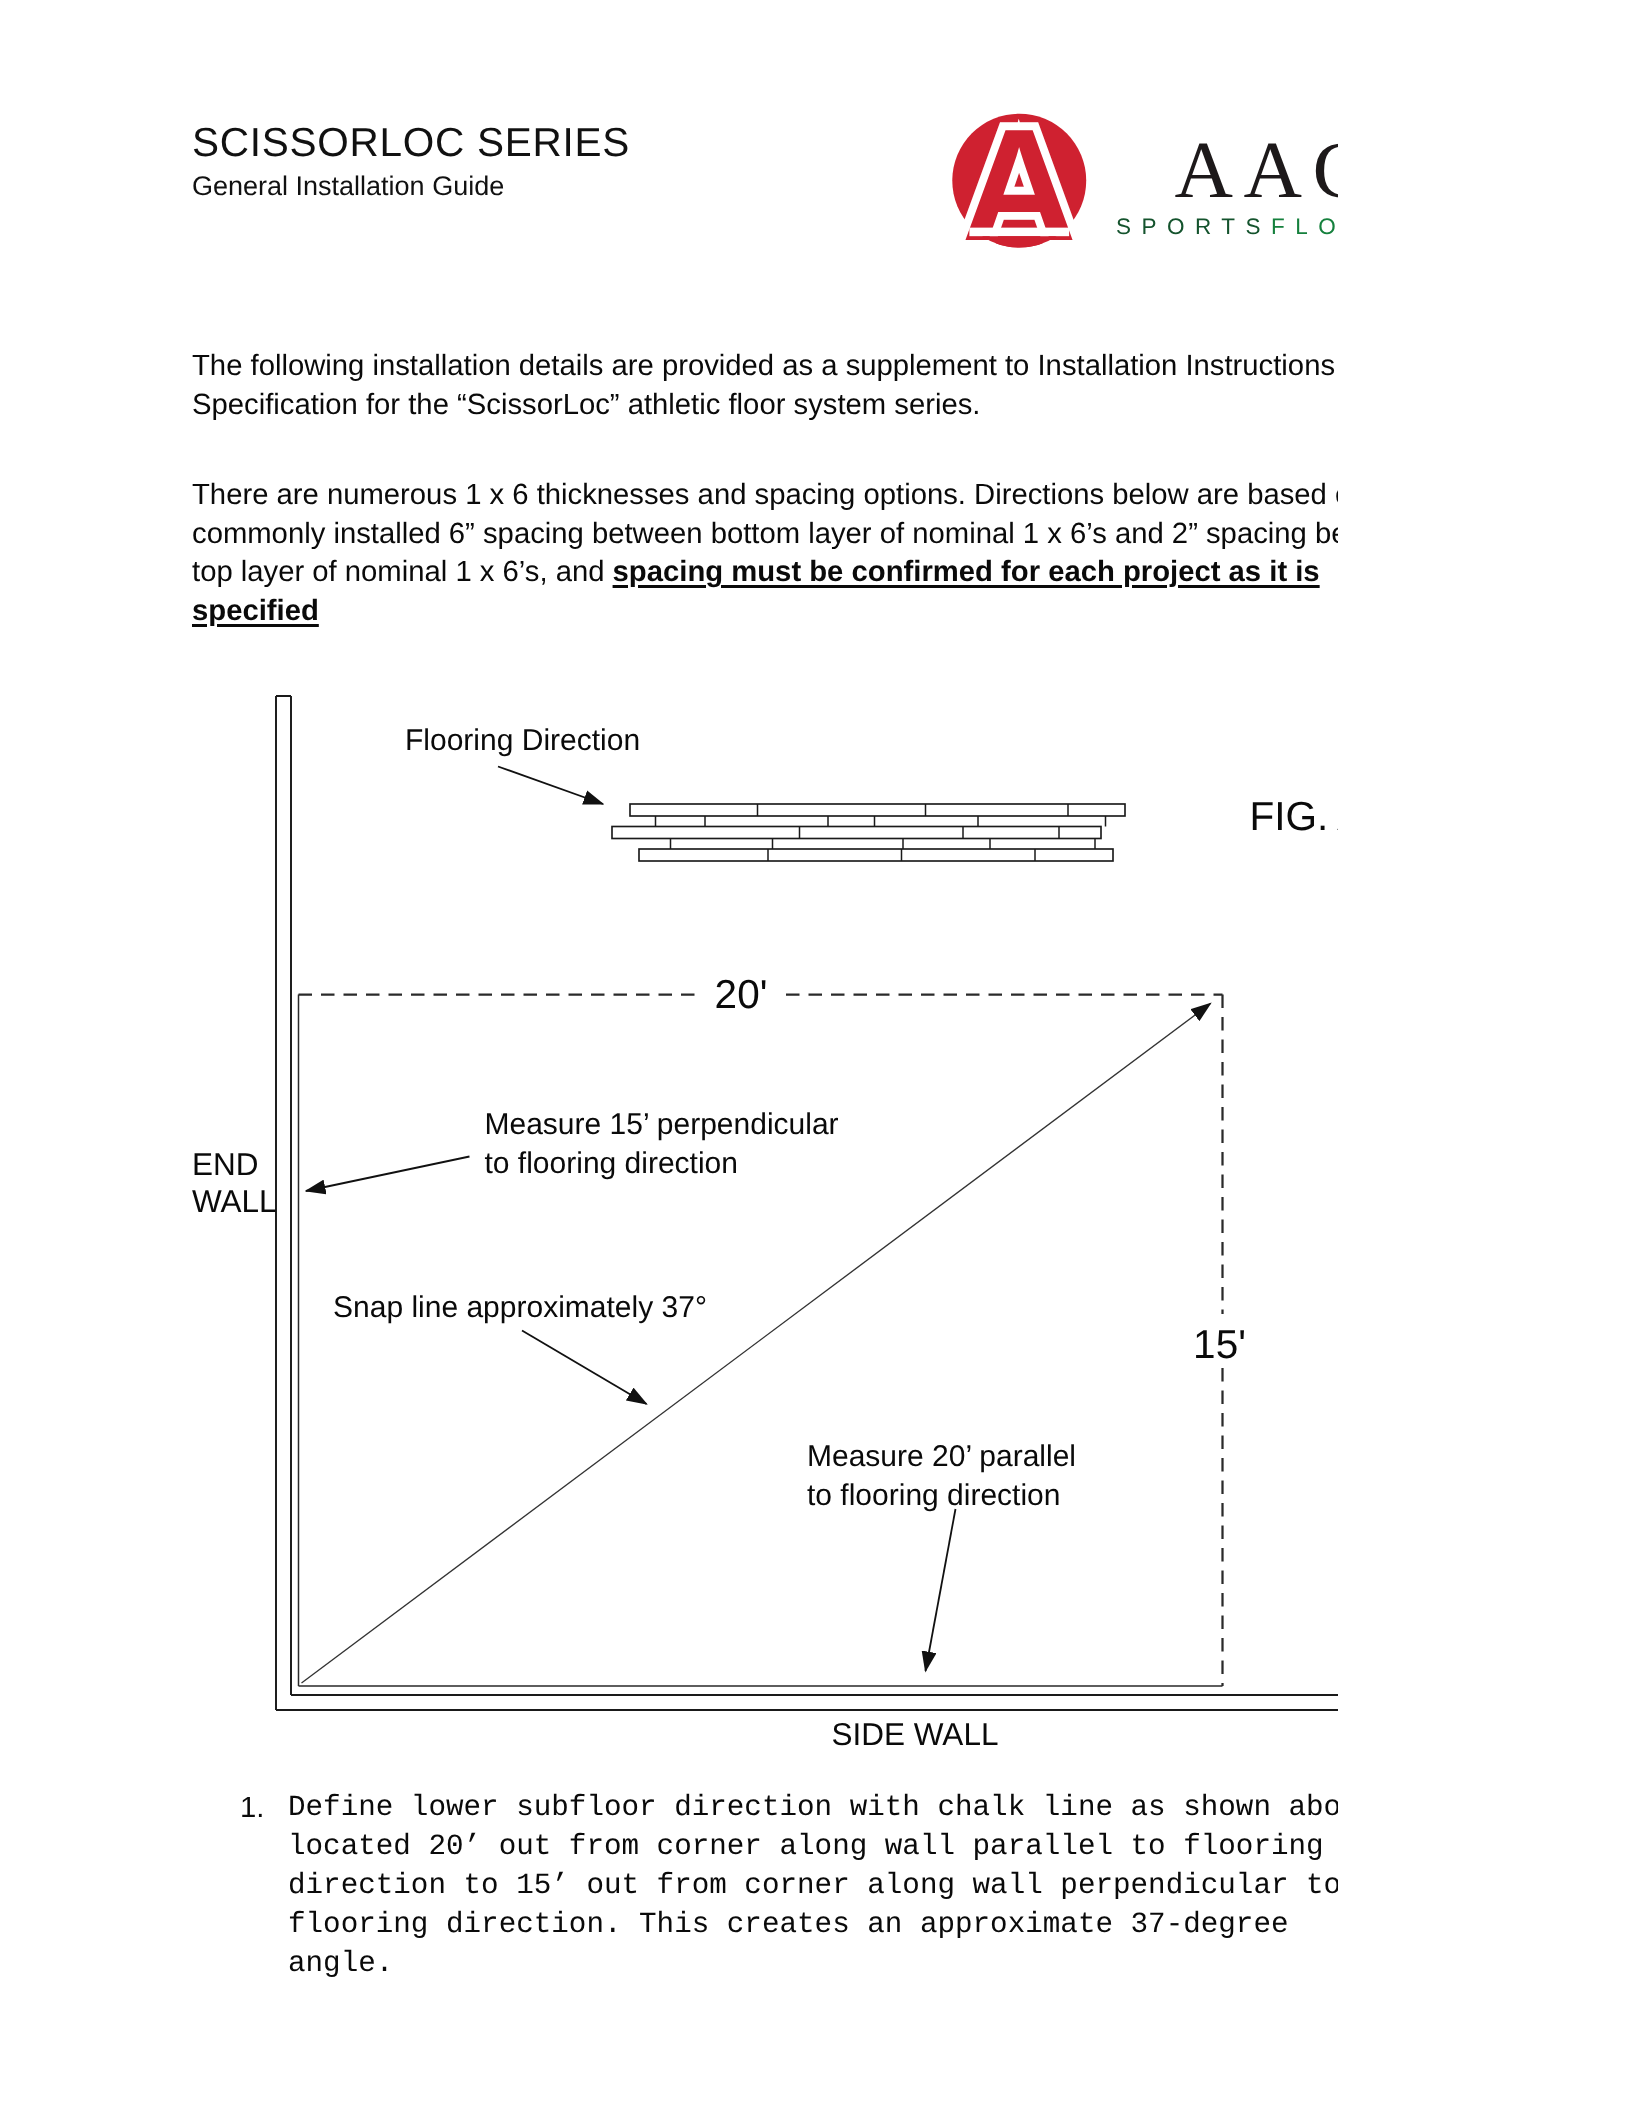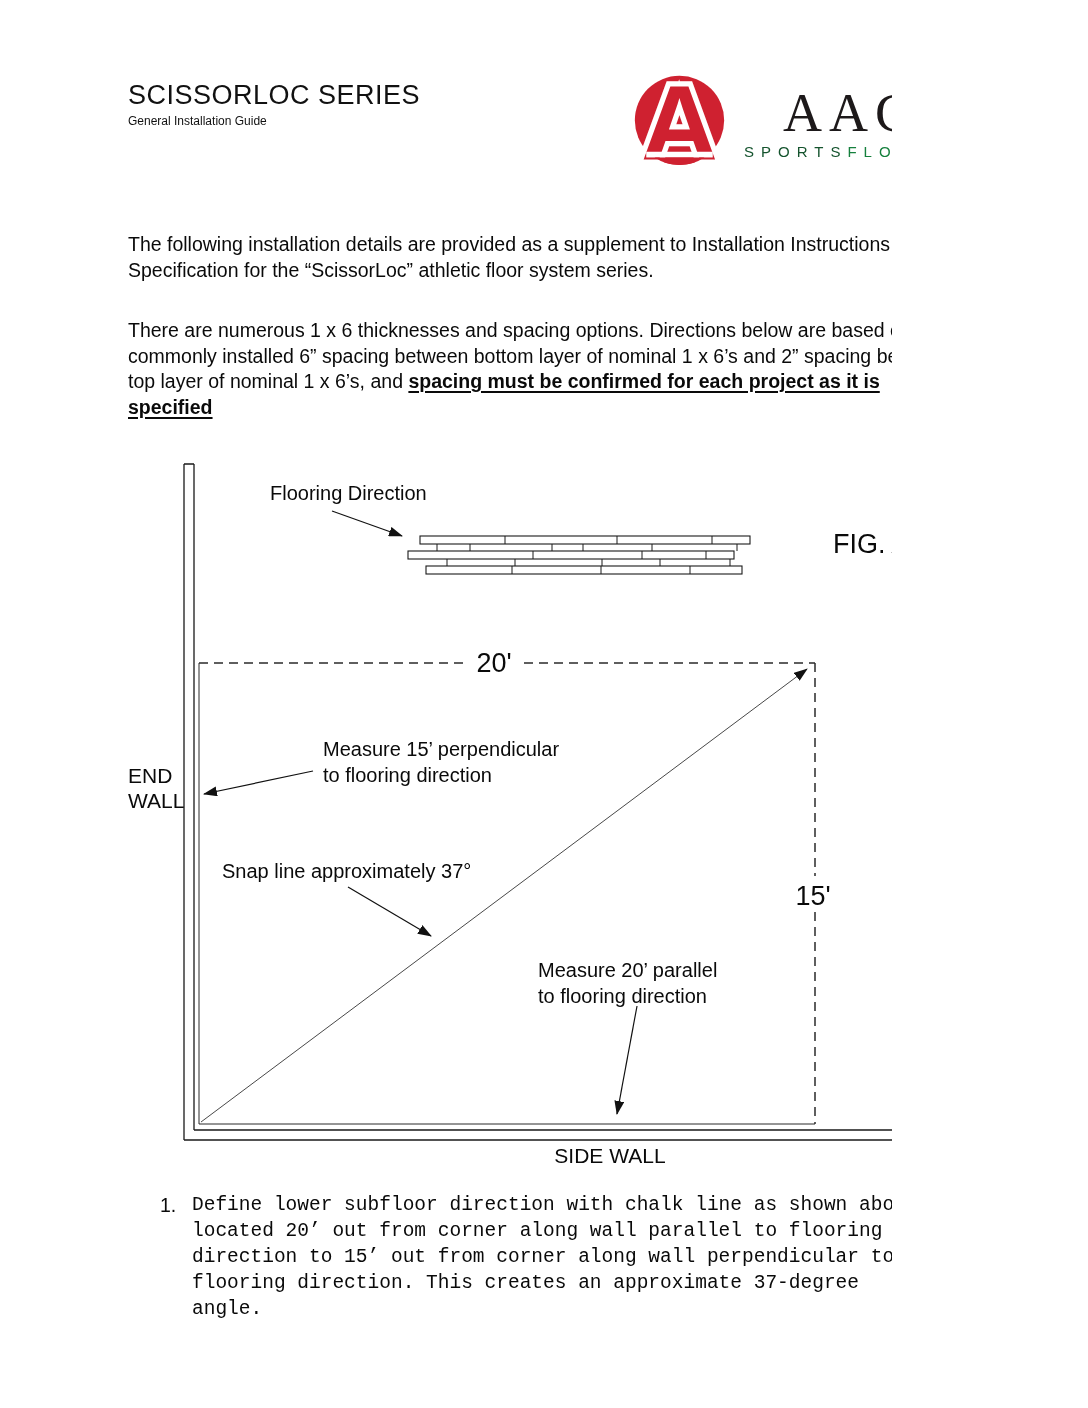--- a/index.html
+++ b/index.html
@@ -1,21 +1,21 @@
 <!DOCTYPE html>
 <html><head>
 <meta charset="utf-8">
 <style>
   html,body{margin:0;padding:0;background:#fff;}
   .page{
     position:relative;width:892px;height:1408px;background:#ffffff;
     font-family:"Liberation Sans",sans-serif;color:#000;overflow:hidden;
   }
   .title{position:absolute;left:128px;top:80px;font-size:27px;letter-spacing:.5px;color:#111;}
-  .subtitle{position:absolute;left:128px;top:114px;font-size:12px;color:#111;}
+  .subtitle{position:absolute;left:128px;top:114px;font-size:18px;color:#111;}
 
   
   .logo{position:absolute;left:632px;top:64px;width:346px;height:112px;}
   .logo-mark{position:absolute;left:0;top:2px;width:95px;height:105px;}
   .logo-word{position:absolute;left:106px;top:22px;font-family:"Liberation Serif",serif;
     font-size:54px;line-height:1;letter-spacing:7px;color:#1d191a;white-space:nowrap;margin-left:45px;}
   .logo-word .tm{font-size:10px;letter-spacing:0;color:#444;vertical-align:baseline;margin-left:-4px;}
   .logo-tag{position:absolute;left:112px;top:79px;width:214px;display:flex;justify-content:space-between;
     font-size:15px;letter-spacing:0;}
   .logo-tag .s{color:#14532d;letter-spacing:7px;}

